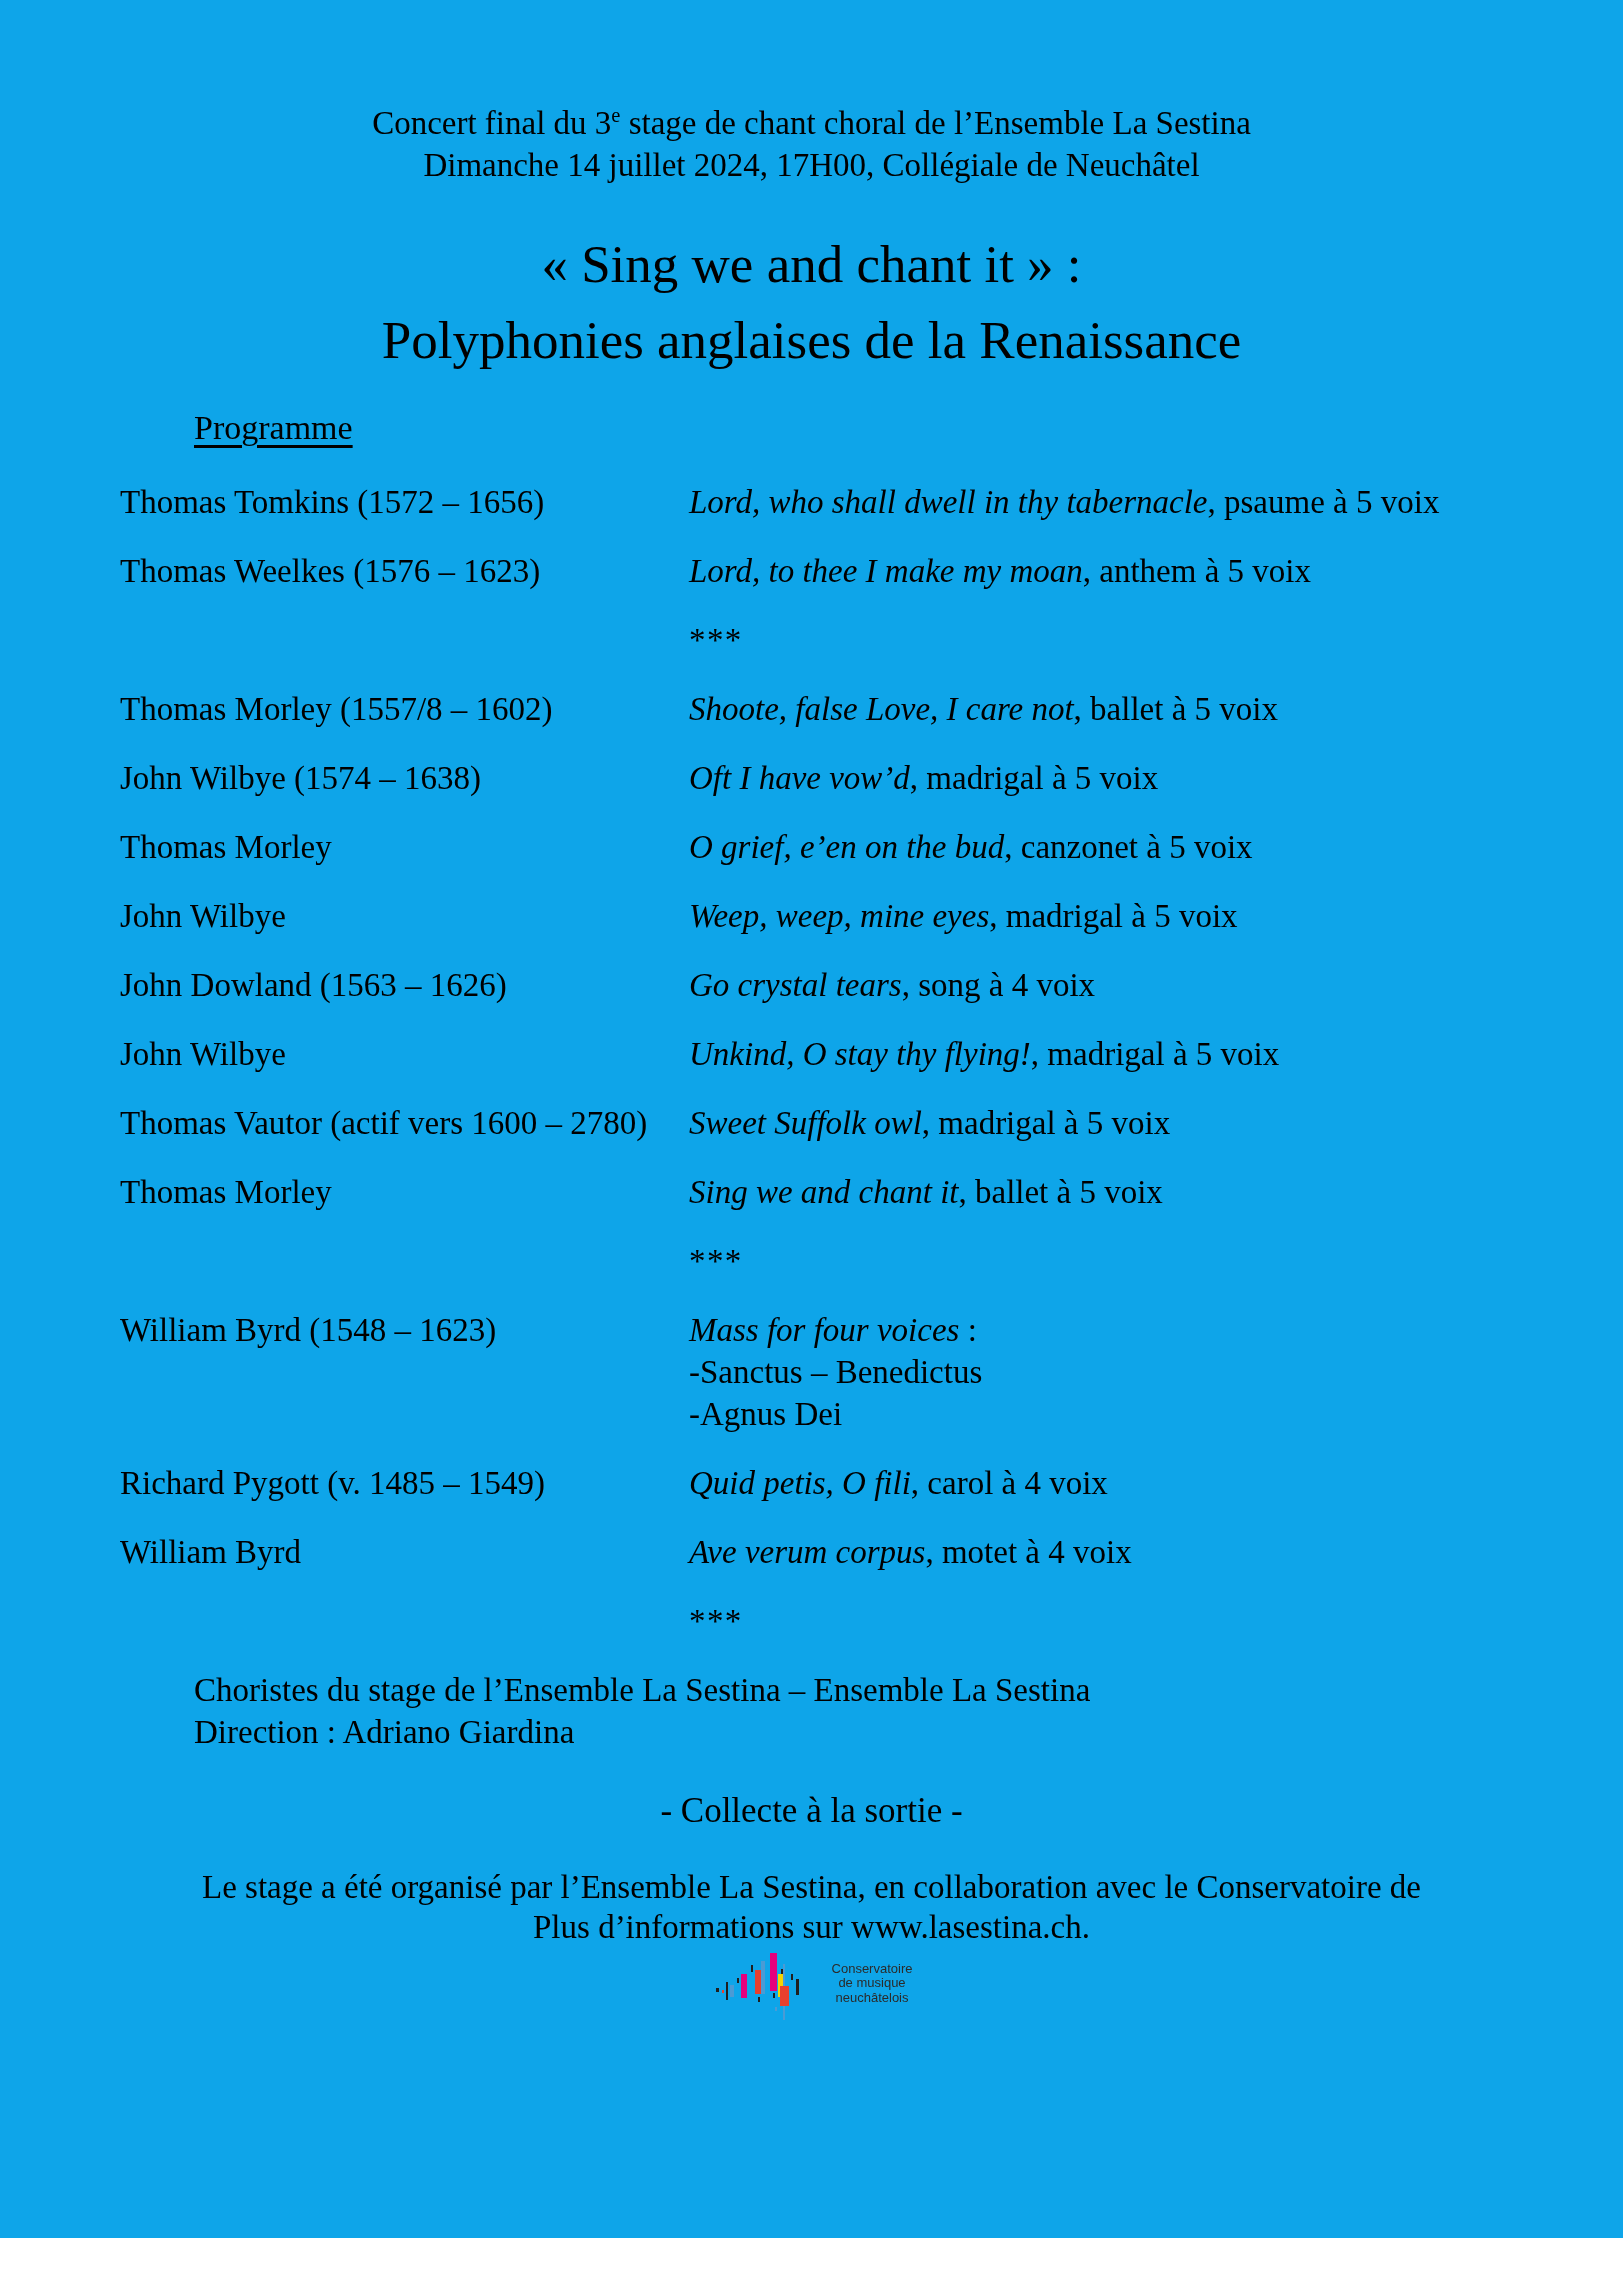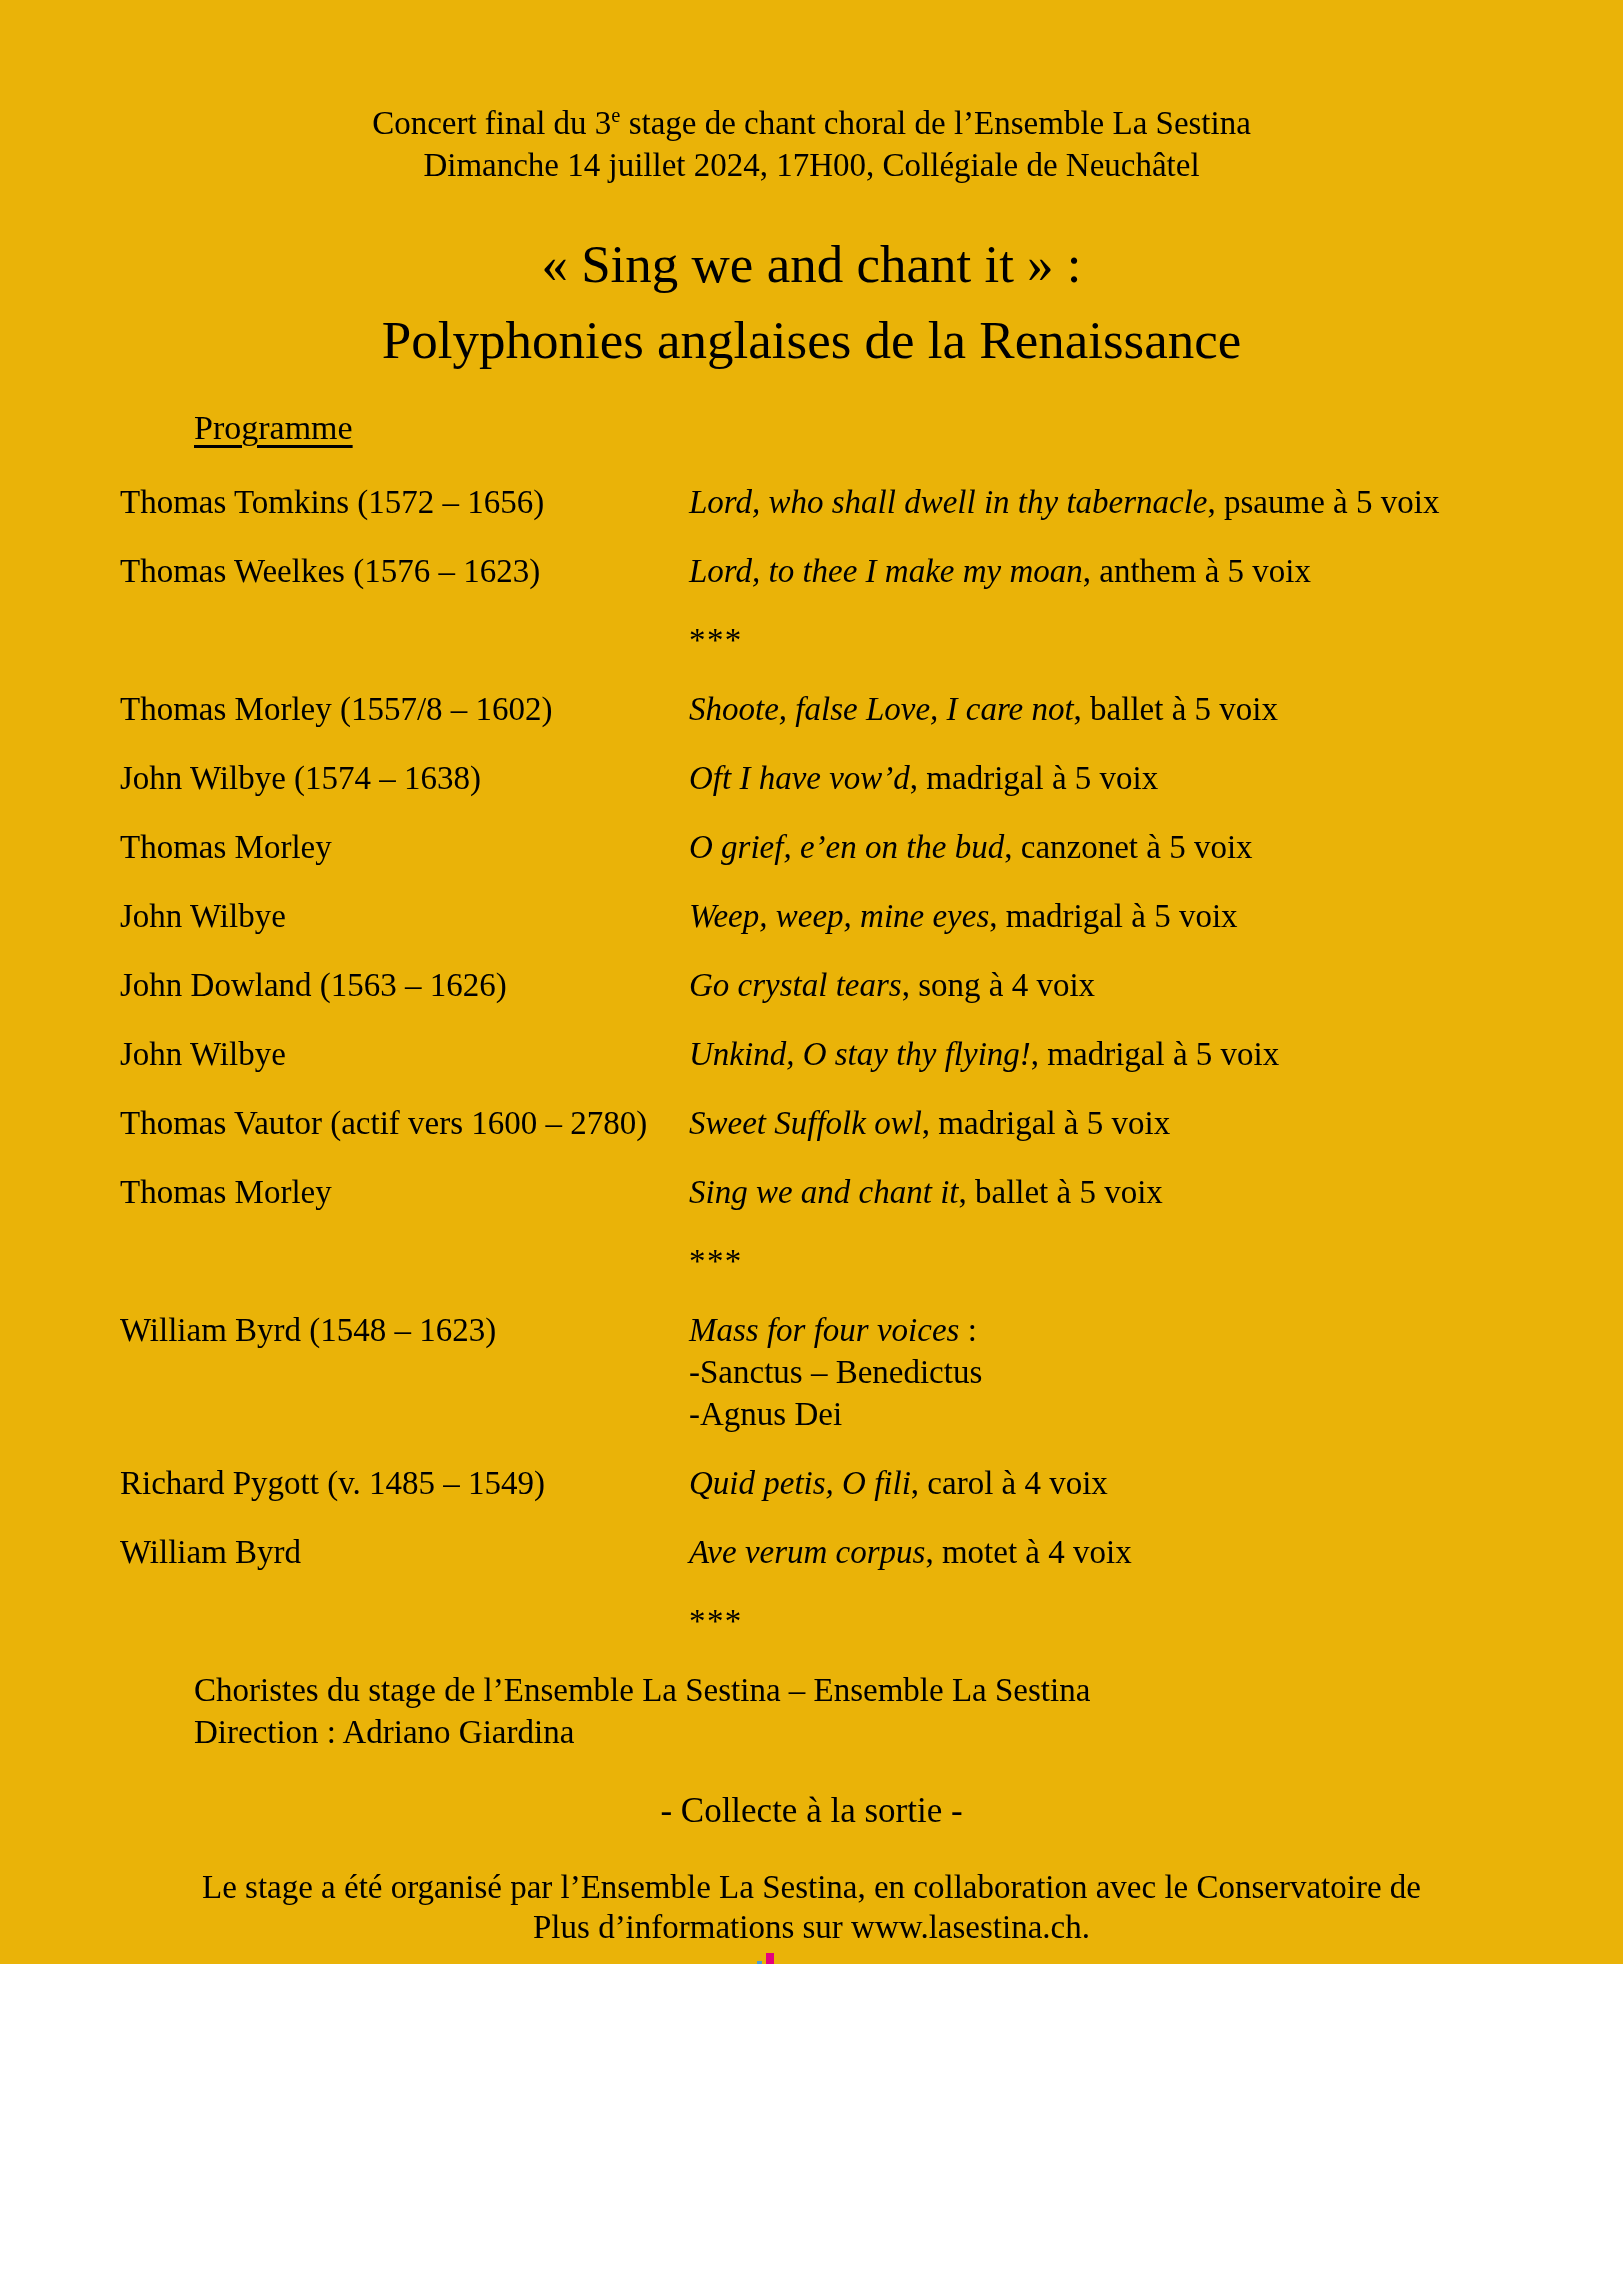--- a/index.html
+++ b/index.html
@@ -3,22 +3,22 @@
 <meta charset="utf-8">
 <style>
   html, body {
     margin: 0;
     padding: 0;
     background: #ffffff;
   }
   .page {
     position: relative;
     width: 1623px;
-    height: 1964px;
-    background: #eab308;
+    height: 2238px;
+    background: #0ea5e9;
     color: #000000;
     font-family: "Liberation Serif", "DejaVu Serif", serif;
     overflow: hidden;
   }
   
   .doc-header {
     padding-top: 94px;
     text-align: center;
     font-size: 33px;
     line-height: 42px;
@@ -104,22 +104,21 @@
   }
   .logo-bars .bar {
     position: absolute;
   }
   .logo-text {
     font-family: "Liberation Sans", "DejaVu Sans", sans-serif;
     font-size: 13px;
     line-height: 14.3px;
     color: #2b2b2b;
     padding-top: 9.5px;
-    text-align: right;
-    font-weight: bold;
+    text-align: center;
   }
   i { font-style: italic; }
 </style>
 </head>
 <body>
 
 <div class="page">
 
   <div class="doc-header">
     <div>

